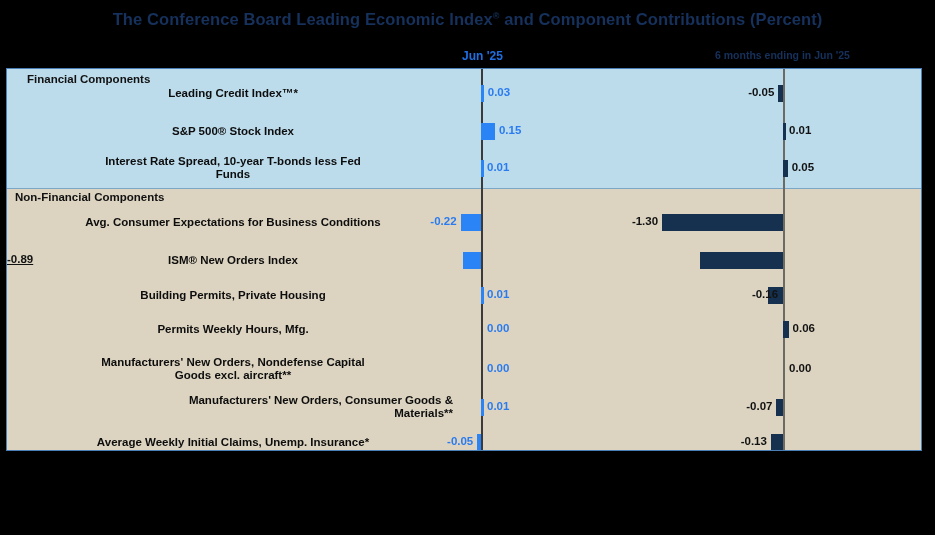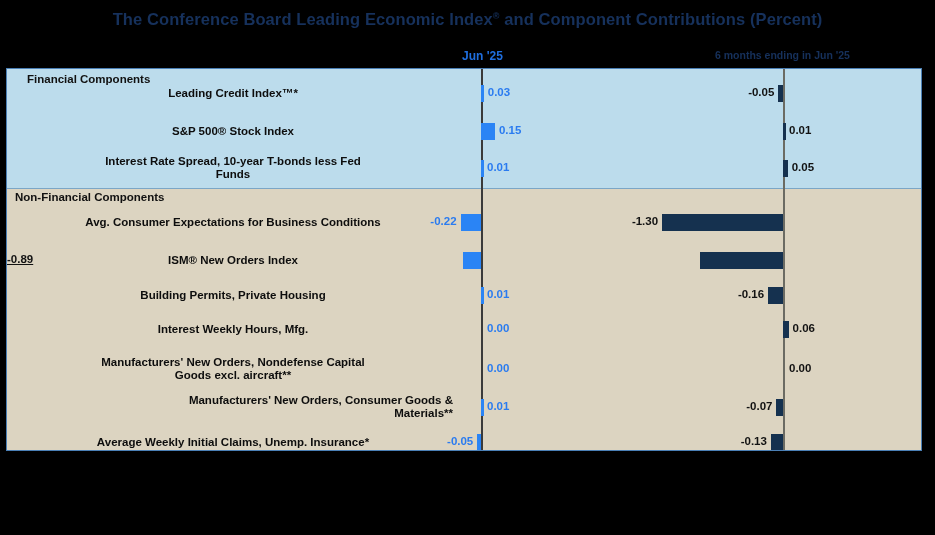--- a/index.html
+++ b/index.html
@@ -217,24 +217,24 @@
         <div class="row-label" style="top: 185px;">ISM® New Orders Index</div>
         <div class="bar bar-blue" style="top: 182.5px; height: 17px; left: 456.33px; width: 17.67px;"></div>
         <div class="bar bar-navy" style="top: 182.5px; height: 17px; left: 693.23px; width: 82.77px;"></div>
         <div class="val val-navy" style="top: 184px; right: auto; left: 0px; width: 689.23px; text-align: left; text-decoration: underline;">-0.89</div>
       </div>
       <div class="row">
         <div class="row-label" style="top: 220px;">Building Permits, Private Housing</div>
         <div class="bar bar-blue" style="top: 217.5px; height: 17px; left: 474px; width: 3px;"></div>
         <div class="val val-blue" style="top: 219px; left: 480px;">0.01</div>
         <div class="bar bar-navy" style="top: 217.5px; height: 17px; left: 761.12px; width: 14.88px;"></div>
-        <div class="val val-navy" style="top: 219px; right: auto; left: 0px; width: 757.12px; text-align: right;">-0.16</div>
-      </div>
-      <div class="row">
-        <div class="row-label" style="top: 254px;">Interest Weekly Hours, Mfg.</div>
+        <div class="val val-navy" style="top: 219px; right: auto; left: 0px; width: 757.12px; text-align: right; padding-left: 14px;">-0.16</div>
+      </div>
+      <div class="row">
+        <div class="row-label" style="top: 254px;">Permits Weekly Hours, Mfg.</div>
         <div class="val val-blue" style="top: 253px; left: 480px;">0.00</div>
         <div class="bar bar-navy" style="top: 251.5px; height: 17px; left: 776px; width: 5.58px;"></div>
         <div class="val val-navy" style="top: 253px; left: 785.58px;">0.06</div>
       </div>
       <div class="row">
         <div class="row-label" style="top: 287px;">
           <div>Manufacturers' New Orders, Nondefense Capital</div>
           <div>Goods excl. aircraft**</div>
         </div>
         <div class="val val-blue" style="top: 293px; left: 480px;">0.00</div>

